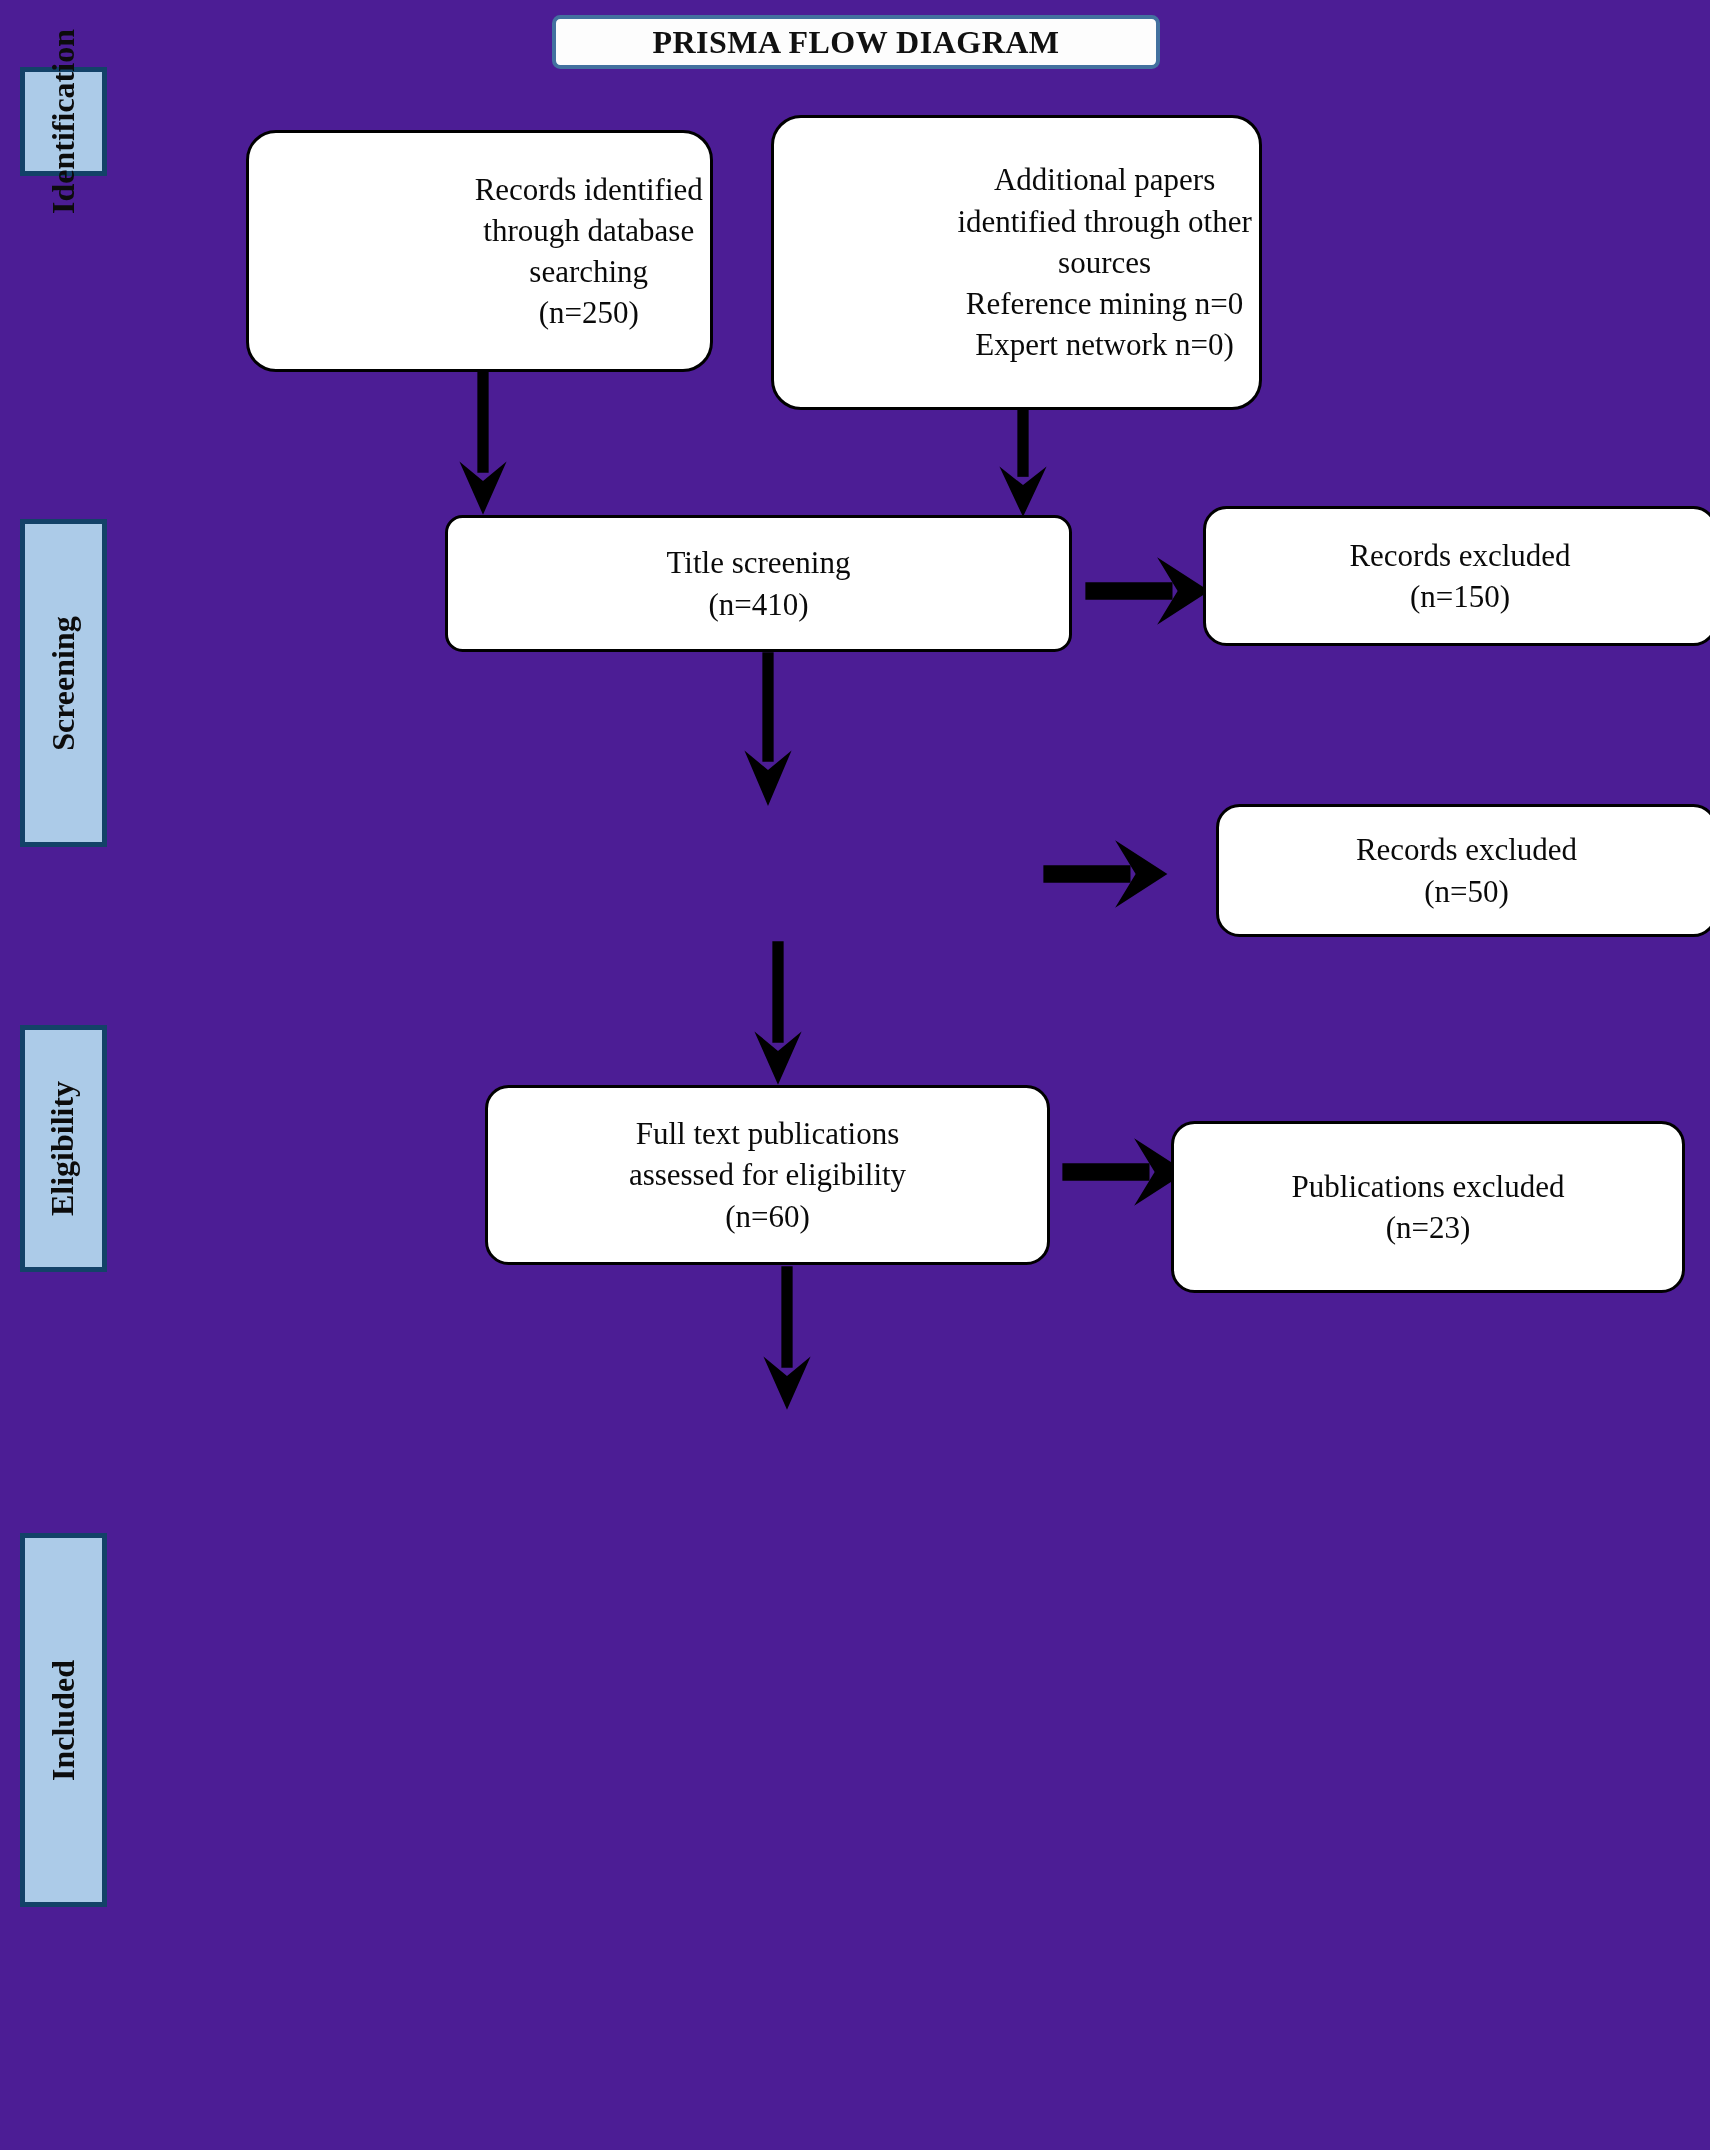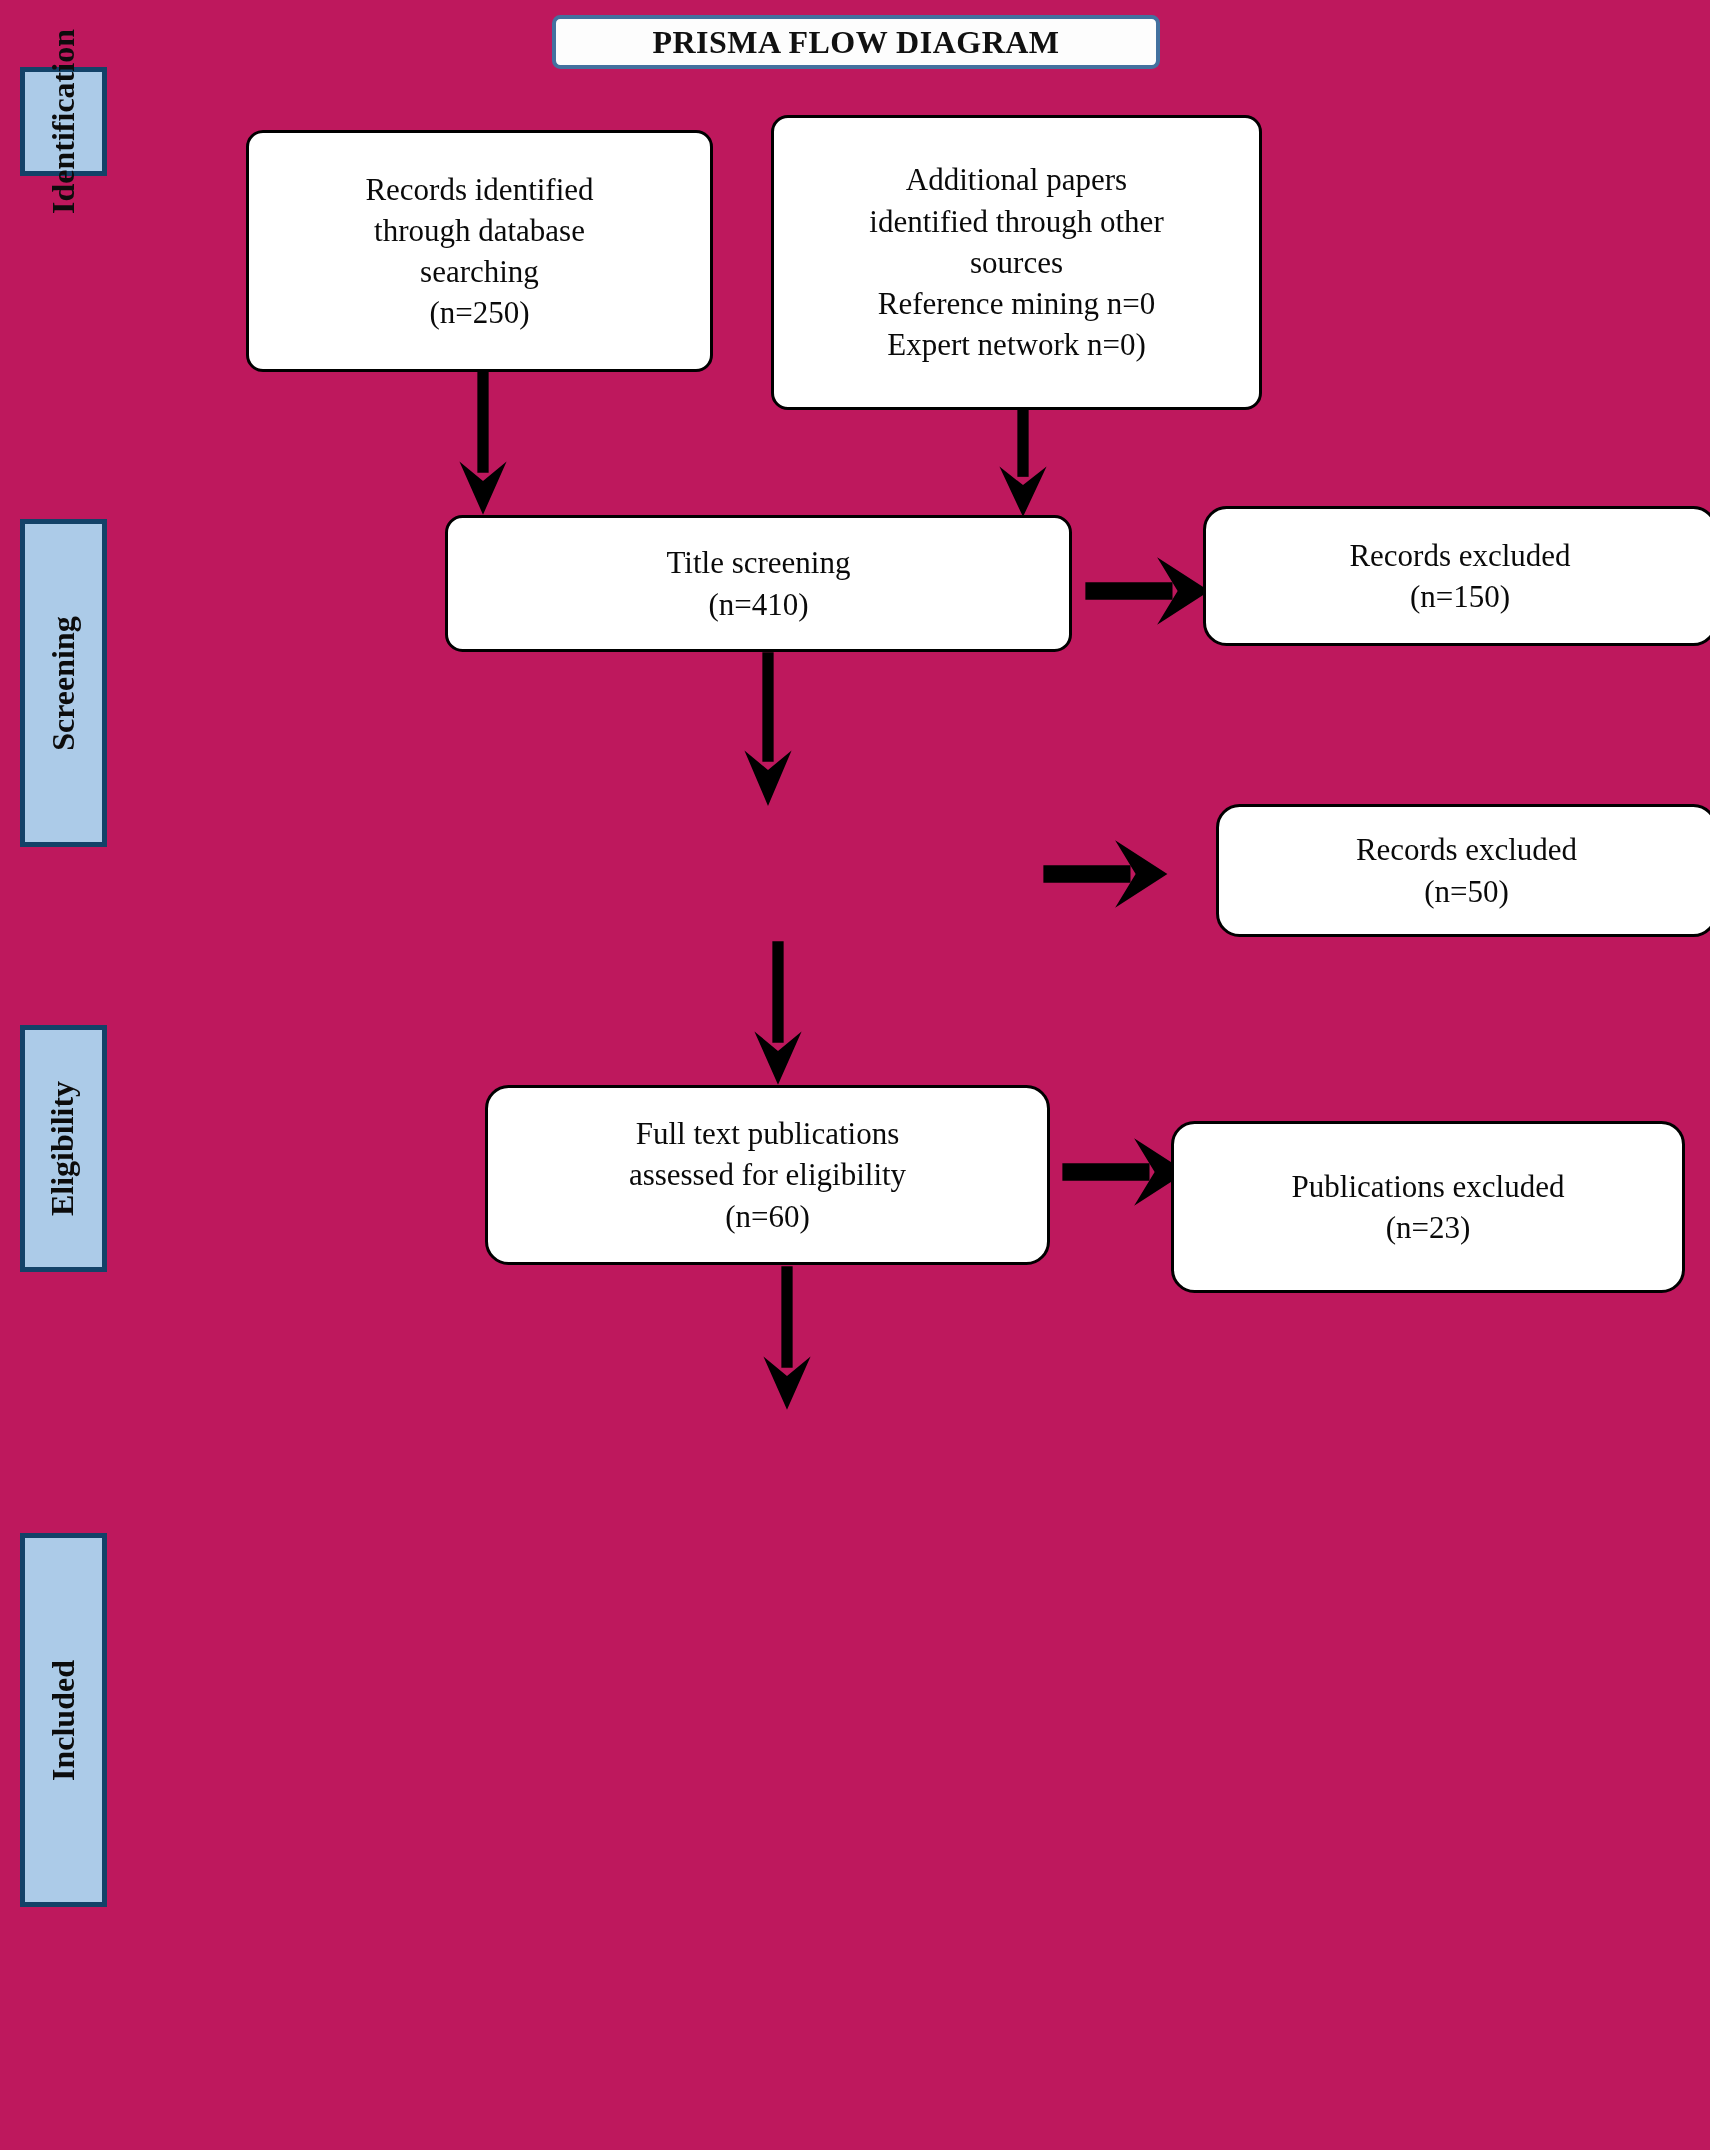--- a/index.html
+++ b/index.html
@@ -4,21 +4,21 @@
 <style>
   html, body {
     margin: 0;
     padding: 0;
     background: #ffffff;
   }
   #canvas {
     position: relative;
     width: 1711px;
     height: 2151px;
-    background: #be185d;
+    background: #4c1d95;
     font-family: "Liberation Serif", "DejaVu Serif", serif;
     overflow: hidden;
   }
 
   
   .title-box {
     position: absolute;
     left: 552px;
     top: 15.4px;
     width: 608px;
@@ -73,21 +73,21 @@
     text-align: center;
   }
   .node .node-text {
     font-family: "Liberation Serif", "DejaVu Serif", serif;
     font-size: 31px;
     line-height: 1.33;
     color: #0a0a0a;
     white-space: pre-line;
     padding: 0 7.2px;
   }
-  .r-lg { border-radius: 17px; }
+  .r-lg { border-radius: 30px; justify-content: flex-end; }
   .r-md { border-radius: 23.6px; }
   .r-sm { border-radius: 17.5px; }
 
   
   .v-arrow {
     position: absolute;
     overflow: visible;
   }
   .h-arrow {
     position: absolute;

